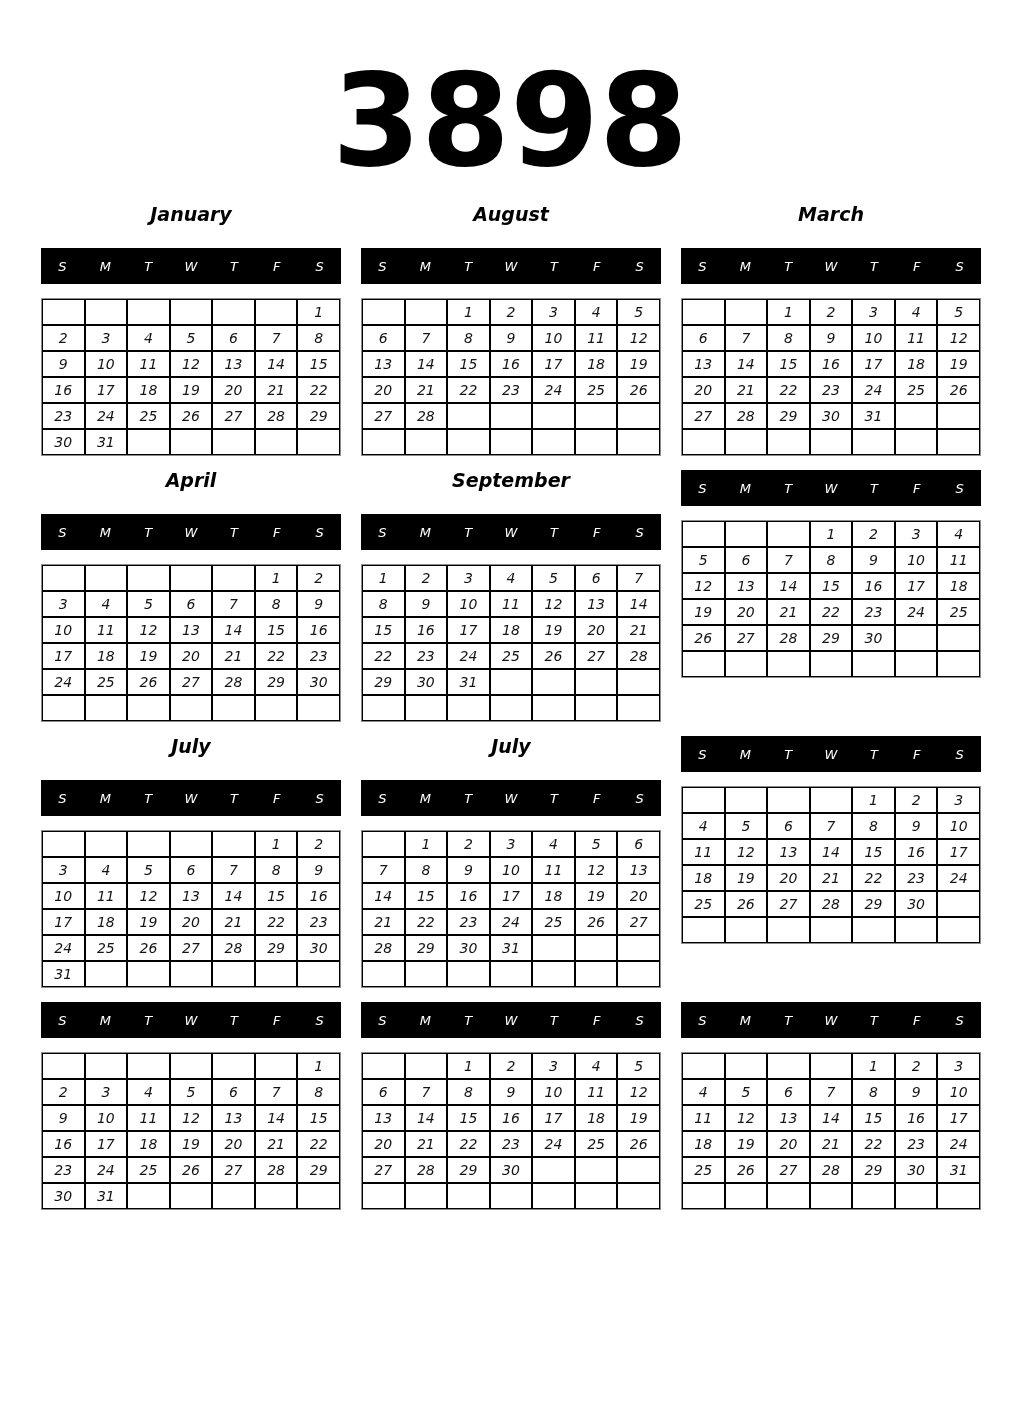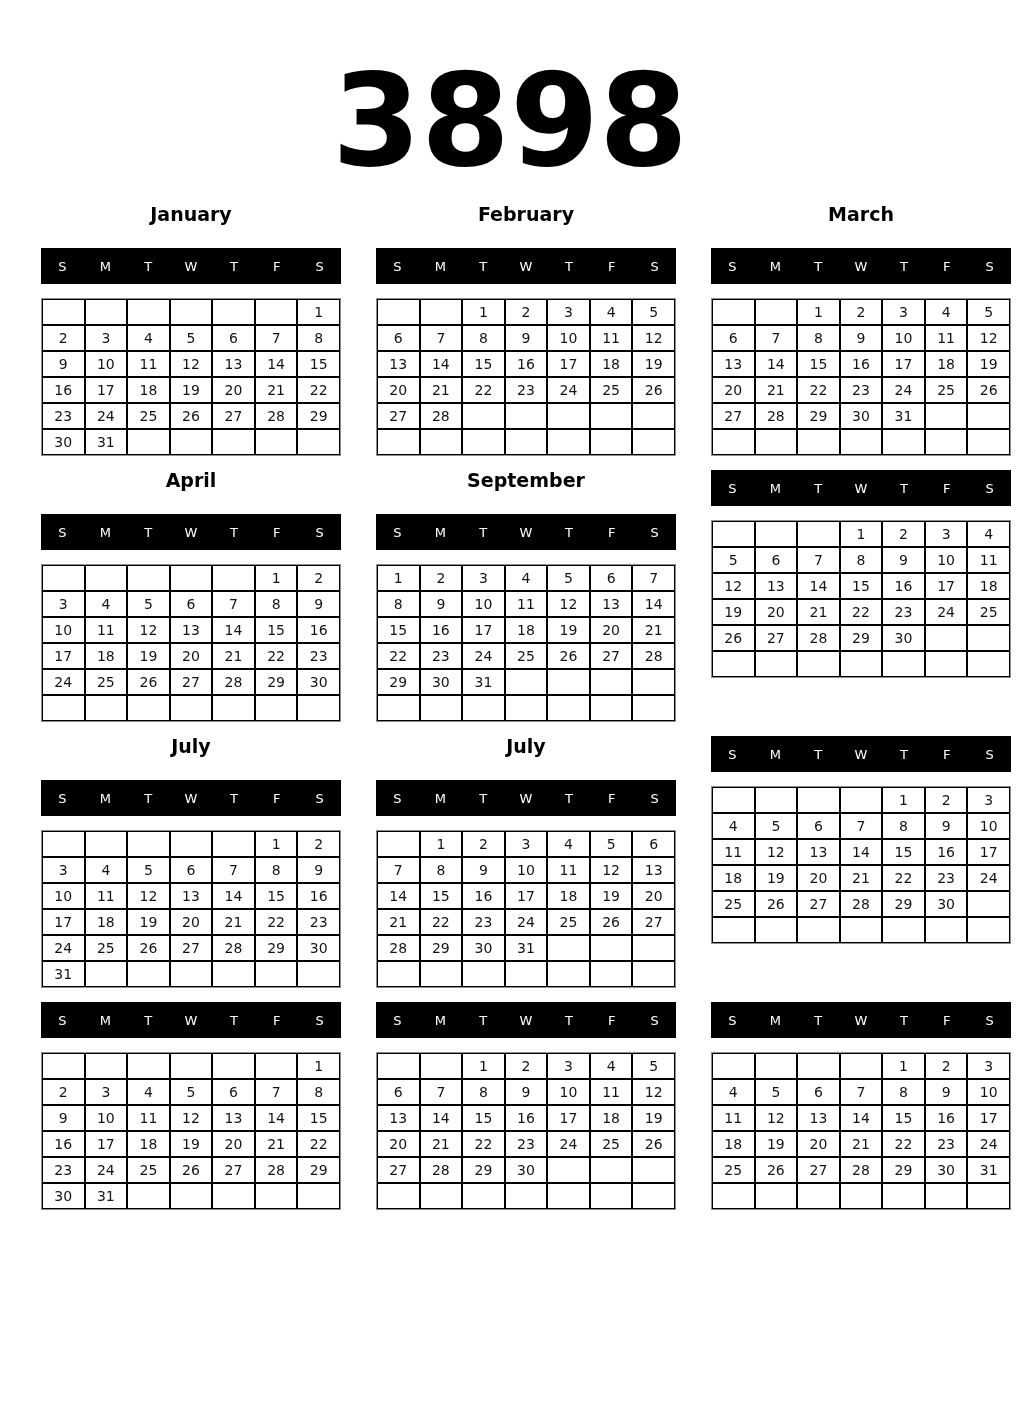--- a/index.html
+++ b/index.html
@@ -23,23 +23,24 @@
     text-align: center;
     font-weight: bold;
     font-size: 128px;
     line-height: 150px;
     letter-spacing: 0px;
     color: #000000;
   }
   .months-grid {
     display: grid;
     grid-template-columns: repeat(3, 300px);
-    column-gap: 35px;
+    column-gap: 20px;
     padding: 8px 0 0 41px;
     align-content: start;
+    font-style: italic;
   }
   .month {
     width: 300px;
     margin-bottom: 14px;
   }
   .month-title {
     font-size: 19px;
     line-height: 21px;
     font-weight: bold;
     text-align: center;
@@ -149,21 +150,21 @@
               <td></td>
               <td></td>
               <td></td>
               <td></td>
             </tr>
           </tbody>
     </table>
   </section>
 
   <section class="month">
-    <h2 class="month-title">February</h2>
+    <h2 class="month-title">August</h2>
     <div class="weekday-header">
           <div class="wd">S</div>
           <div class="wd">M</div>
           <div class="wd">T</div>
           <div class="wd">W</div>
           <div class="wd">T</div>
           <div class="wd">F</div>
           <div class="wd">S</div>
         </div>
     <table class="month-grid">

